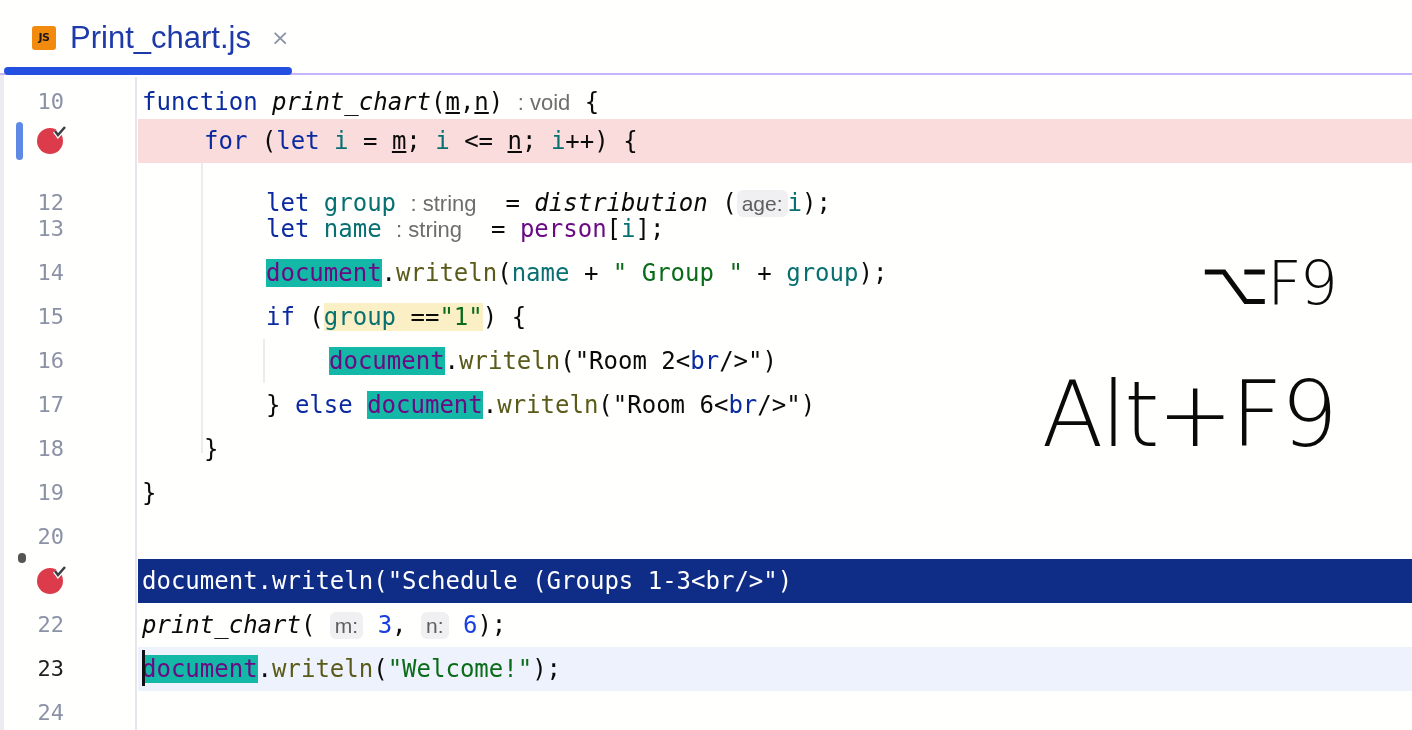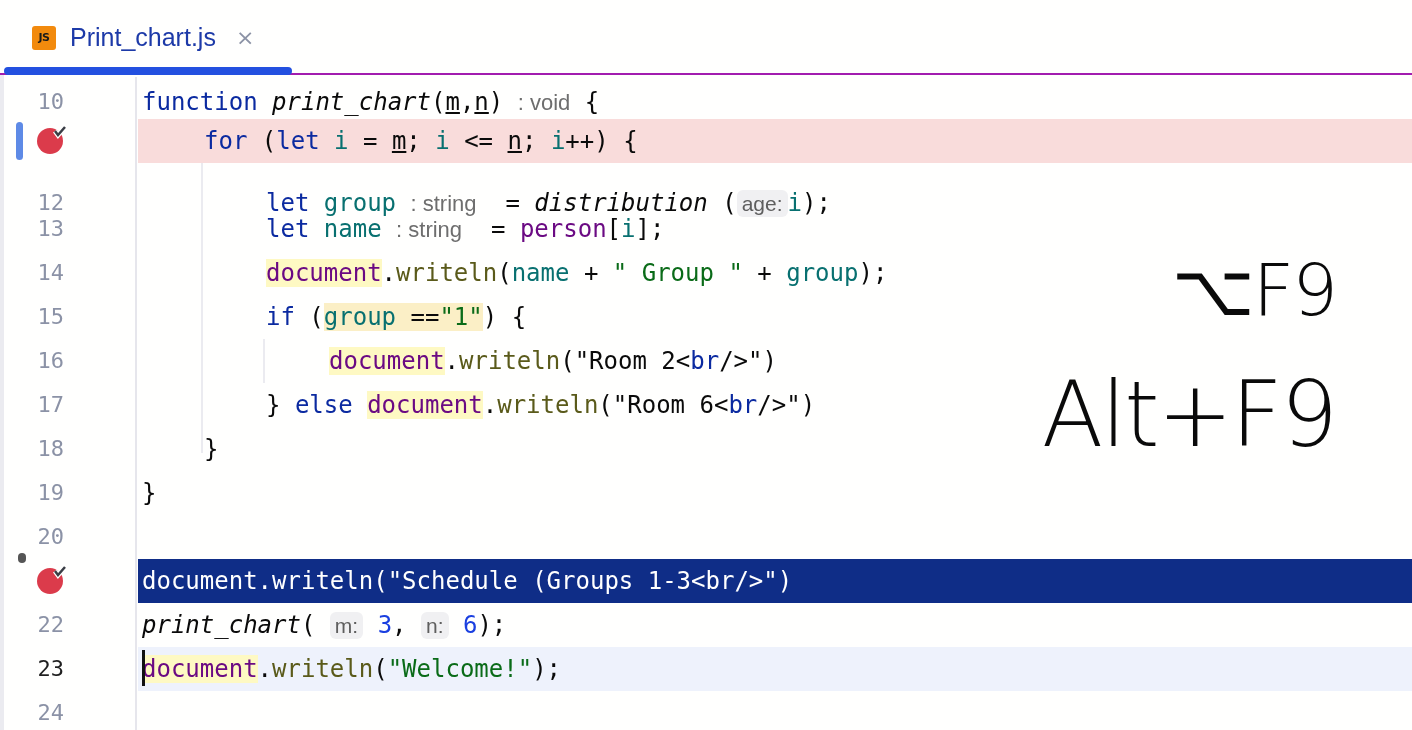--- a/index.html
+++ b/index.html
@@ -1,59 +1,59 @@
 <!DOCTYPE html>
 <html><head>
   <meta charset="utf-8">
   <style>
     * { box-sizing: border-box; margin: 0; padding: 0; }
     html, body { width: 1412px; height: 730px; overflow: hidden; background: #fffffe; }
     body { position: relative; font-family: "DejaVu Sans Mono", monospace; }
 
-    .tabbar { position: absolute; left: 0; top: 0; width: 1412px; height: 75px; background: #fffffe; border-bottom: 2px solid #a21caf; }
+    .tabbar { position: absolute; left: 0; top: 0; width: 1412px; height: 75px; background: #fffffe; border-bottom: 2px solid #c4b5fd; }
     .tabbar-leftline { position: absolute; left: 0; top: 0; width: 4px; height: 730px; background: #ebebf0; }
     .tab { position: absolute; left: 4px; top: 0; width: 288px; height: 75px; display: flex; align-items: center; padding-left: 28px; cursor: pointer; }
     .tab-js-icon { width: 24px; height: 24px; background: #f28a0d; border-radius: 3px; color: #1a1a1a; font-family: "DejaVu Sans", sans-serif; font-weight: bold; font-size: 11px; display: flex; align-items: center; justify-content: center; letter-spacing: -0.5px; }
-    .tab-label { margin-left: 14px; font-family: "Liberation Sans", sans-serif; font-size: 25px; color: #1d3aa8; }
+    .tab-label { margin-left: 14px; font-family: "Liberation Sans", sans-serif; font-size: 31px; color: #1d3aa8; }
     .tab-close { margin-left: 20px; font-family: "DejaVu Sans", sans-serif; font-size: 22px; color: #8c93a6; cursor: pointer; }
     .tab-underline { position: absolute; left: 4px; top: 67px; width: 288px; height: 8px; background: #2350e0; border-radius: 4px; }
 
     .gutter { position: absolute; left: 4px; top: 77px; width: 133px; height: 653px; background: #fffffe; border-right: 2px solid #e6e6ec; }
 
     .line { position: absolute; left: 0; width: 1412px; height: 44px; }
     .line-num { position: absolute; left: 4px; width: 60px; text-align: right; font-size: 22px; line-height: 44px; color: #8b92a6; }
     .line-num.current { color: #1f1f1f; }
     .code { position: absolute; left: 142px; height: 52px; line-height: 44px; font-size: 24px; white-space: pre; color: #0a0a0a; }
     .bg-break { position: absolute; left: 138px; width: 1274px; height: 44px; background: #f9dcdb; }
     .bg-exec { position: absolute; left: 138px; width: 1274px; height: 44px; background: #0f2d87; }
     .bg-caret { position: absolute; left: 138px; width: 1274px; height: 44px; background: #eef2fc; }
 
     .kw { color: #0b2aa0; }
     .fn-italic { font-style: italic; color: #0a0a0a; }
     .param { text-decoration: underline; color: #0a0a0a; }
     .var { color: #087070; }
     .glob { color: #6b0a83; }
-    .glob-hl { color: #6b0a83; background: #fef9c3; }
+    .glob-hl { color: #6b0a83; background: #14b8a6; }
     .meth { color: #5a5a1a; }
     .str { color: #0a6b18; }
     .tag { color: #0b2aa0; }
     .num { color: #1a3fe0; }
     .hint { font-family: "Liberation Sans", sans-serif; font-size: 22px; color: #6e6e6e; }
     .hint-box { font-family: "Liberation Sans", sans-serif; font-size: 21px; color: #5e5e5e; background: #f0f0f2; border-radius: 6px; padding: 2px 5px; }
     .yellow-hl { background: #fbefc6; }
     .exec-text { color: #ffffff; }
 
     .bp-icon { position: absolute; left: 36px; width: 30px; height: 30px; }
     .exec-marker { position: absolute; left: 16px; width: 7px; height: 38px; background: #5e8ae6; border-radius: 4px; }
     .dot-marker { position: absolute; left: 18px; width: 8px; height: 10px; background: #555; border-radius: 4px; }
     .indent-guide { position: absolute; width: 2px; background: #ebebf0; }
     .caret { position: absolute; left: 142px; top: 650px; width: 3px; height: 36px; background: #111; }
 
     .shortcut { position: absolute; right: 76px; font-family: "DejaVu Sans", sans-serif; font-weight: 300; color: #0a0a0a; text-align: right; }
-    .shortcut-mac { top: 248px; font-size: 72px; letter-spacing: -2px; }
+    .shortcut-mac { top: 248px; font-size: 60px; letter-spacing: -2px; }
     .shortcut-win { top: 362px; font-size: 90px; letter-spacing: -2px; }
   </style>
 </head>
 <body>
 
 <div class="tabbar-leftline"></div>
 
 <div class="tabbar">
   <div class="tab">
     <span class="tab-js-icon">JS</span>

